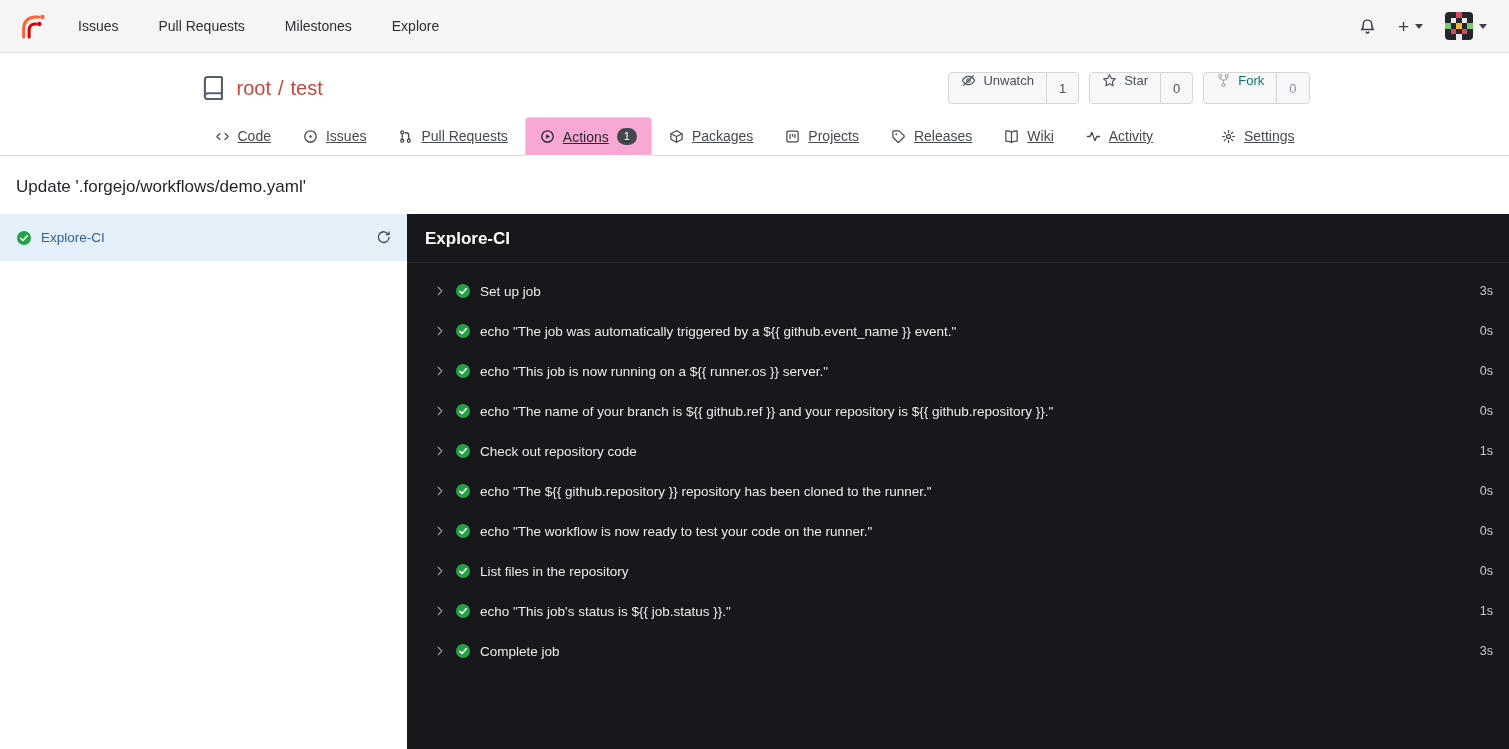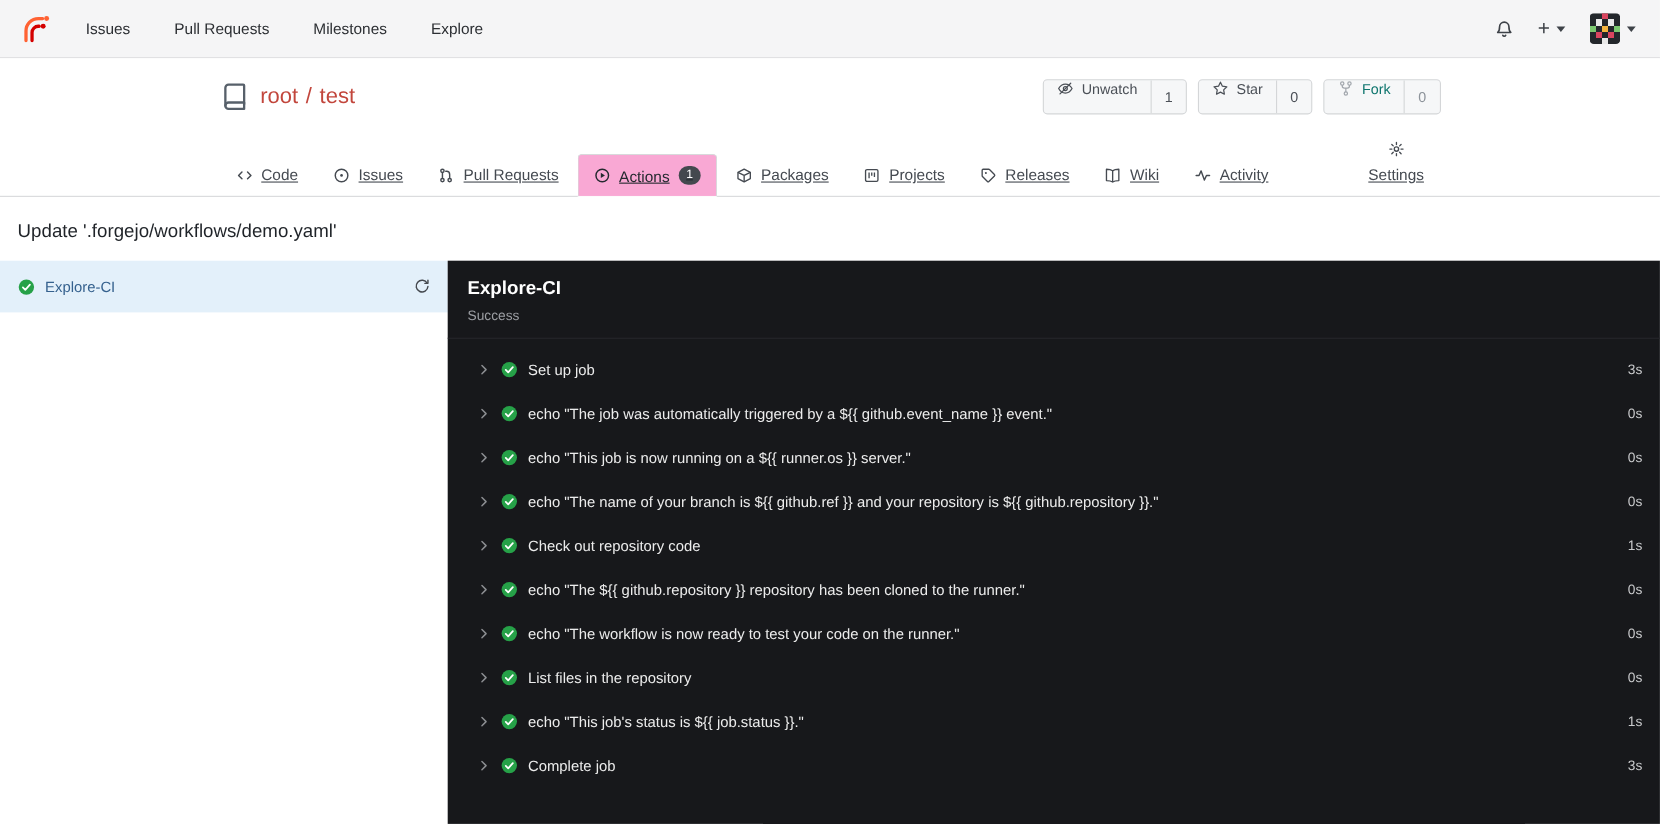--- a/index.html
+++ b/index.html
@@ -83,21 +83,21 @@
     border-color: #d8d9db;
     border-bottom-color: #fff;
     margin-bottom: -1px;
     color: #24292f;
   }
   .tab-badge {
     background: #44484e; color: #fff;
     font-size: 11px; line-height: 1;
     border-radius: 9px; padding: 3px 7px;
   }
-  .tab-settings { margin-left: auto; flex-direction: column; }
+  .tab-settings { margin-left: auto; }
 
   
   .run-title {
     font-size: 17px;
     font-weight: 400;
     color: #1f2328;
     padding: 21px 16px 17px 16px;
     flex: 0 0 auto;
   }
 
@@ -321,21 +321,20 @@
           <path d="M13.2 4.8A5.7 5.7 0 1 0 13.9 8"></path>
           <path d="M13.9 1.9v3h-3"></path>
         </svg>
       </span>
     </div>
   </div>
 
   <div class="job-panel" data-interactable="false">
     <div class="panel-header" data-interactable="false">
       <div class="panel-title" data-interactable="false">Explore-CI</div>
-      <div class="panel-status" data-interactable="false">Success</div>
     </div>
     <div class="steps" data-interactable="false">
 
       <div class="step-row" data-interactable="true">
         <span class="chev" data-interactable="true">
             <svg viewBox="0 0 16 16" width="12" height="12" fill="none" stroke="currentColor" stroke-width="1.8" stroke-linecap="round" stroke-linejoin="round">
               <path d="M5.5 3l5 5-5 5"></path>
             </svg>
           </span>
         <svg viewBox="0 0 16 16" width="16" height="16" data-interactable="false">

